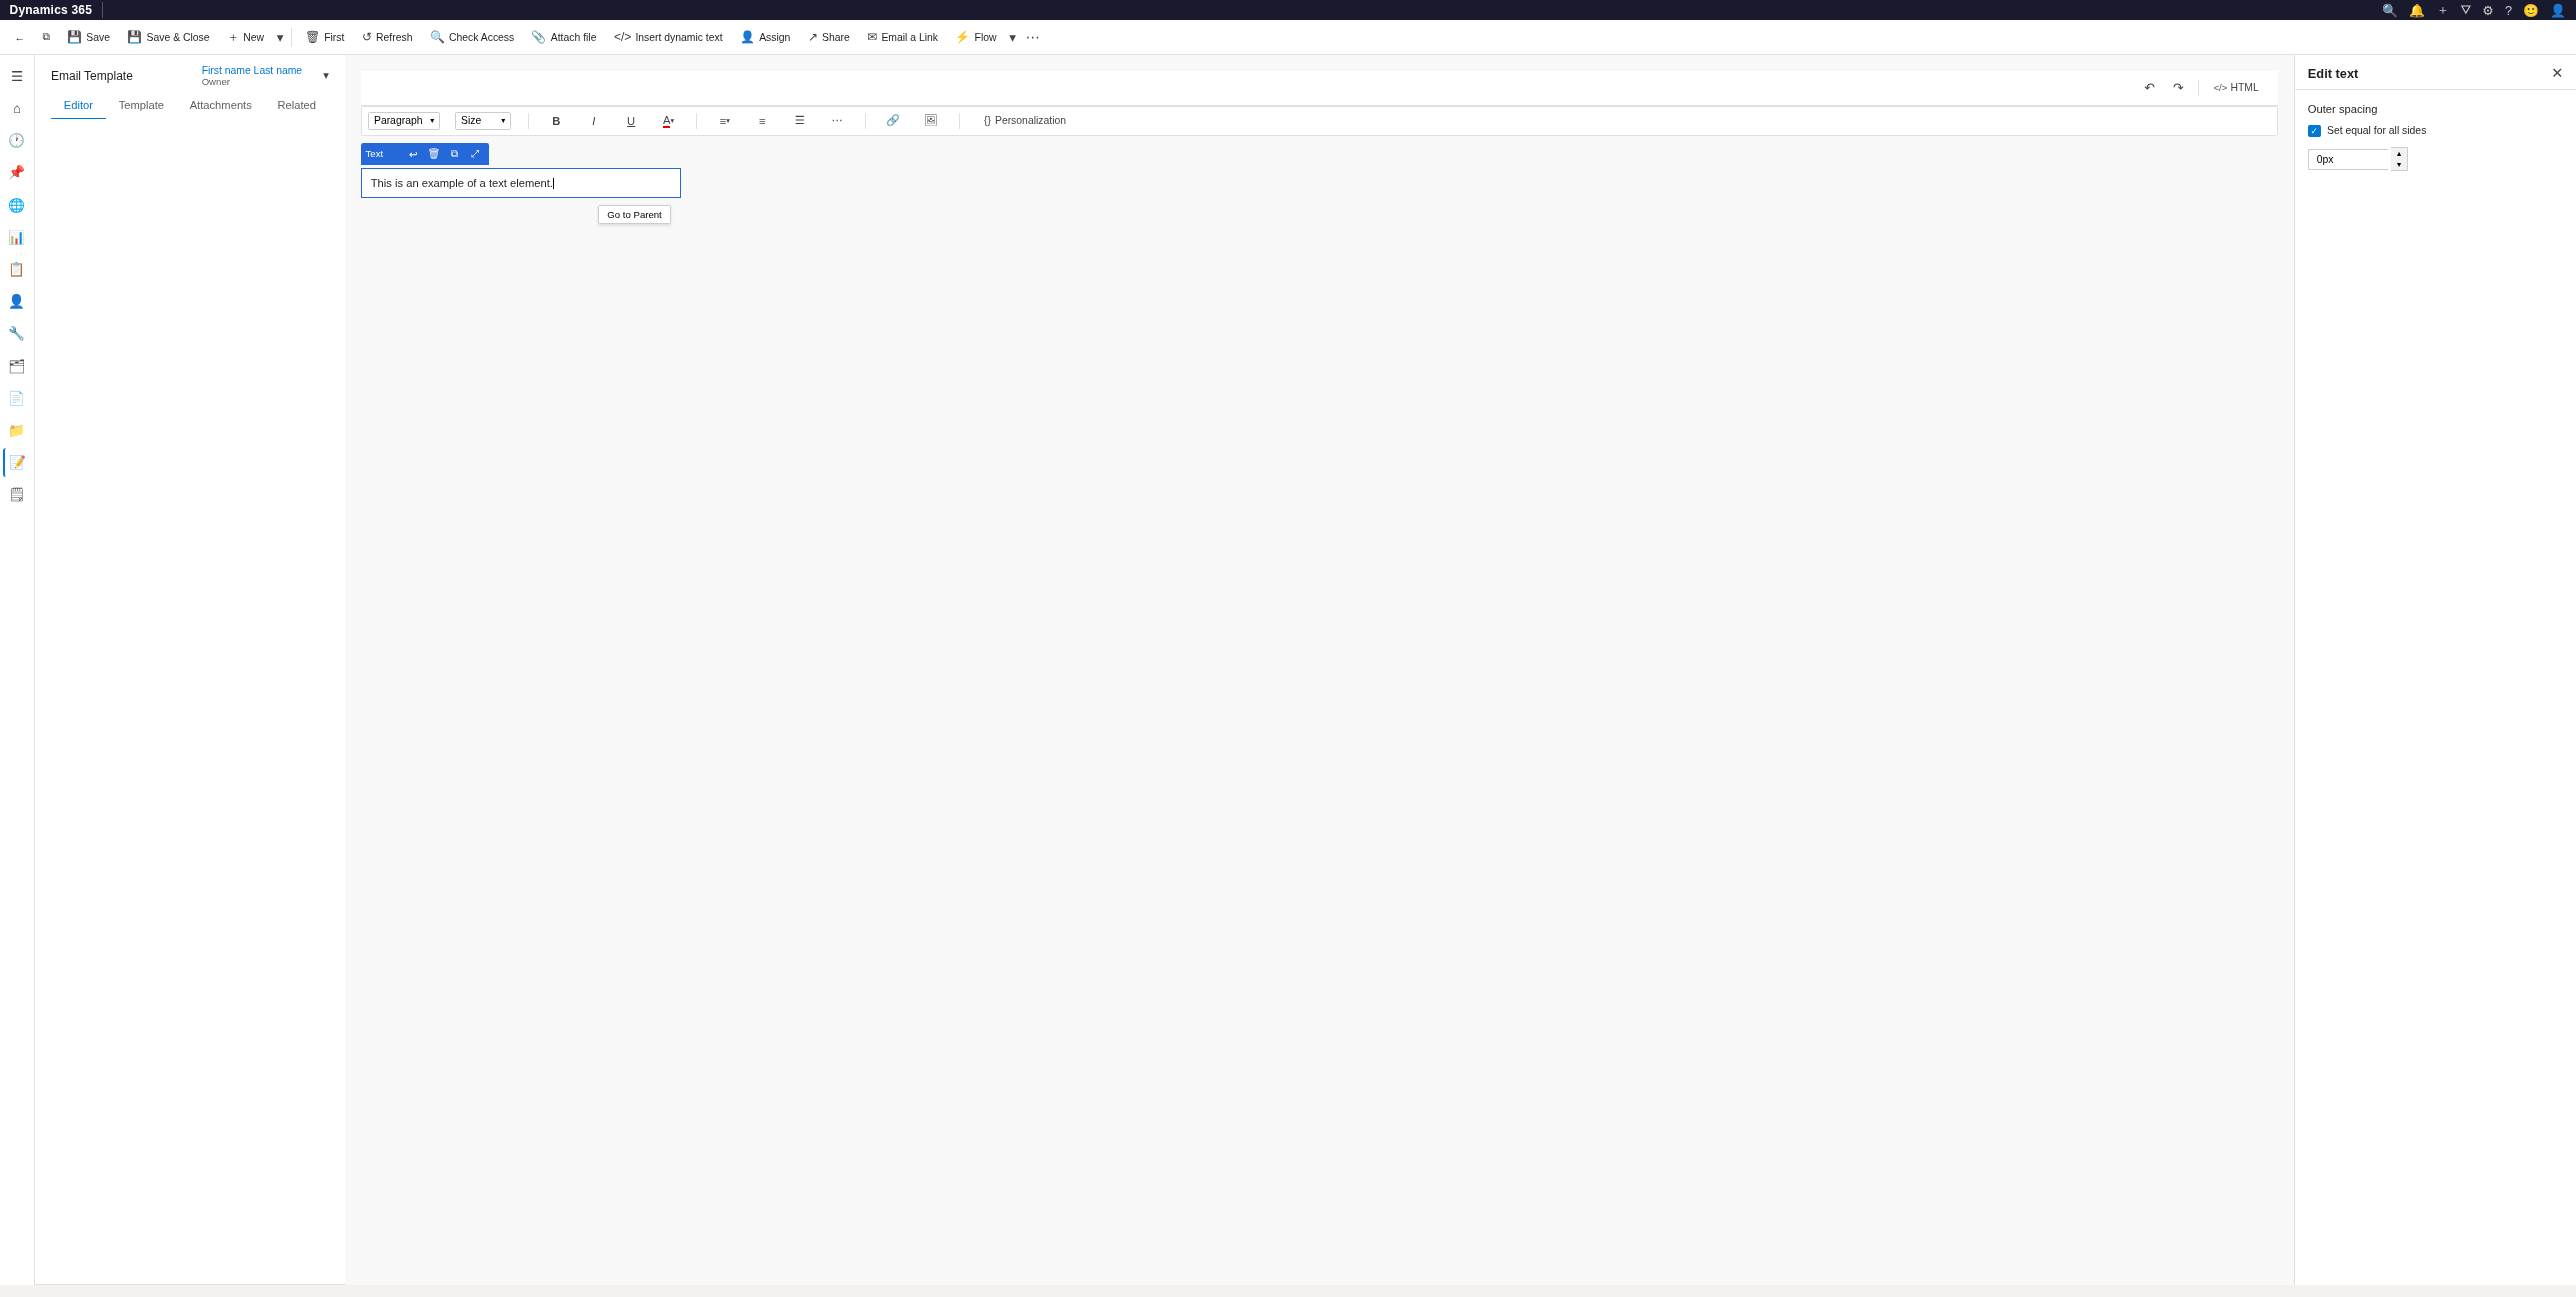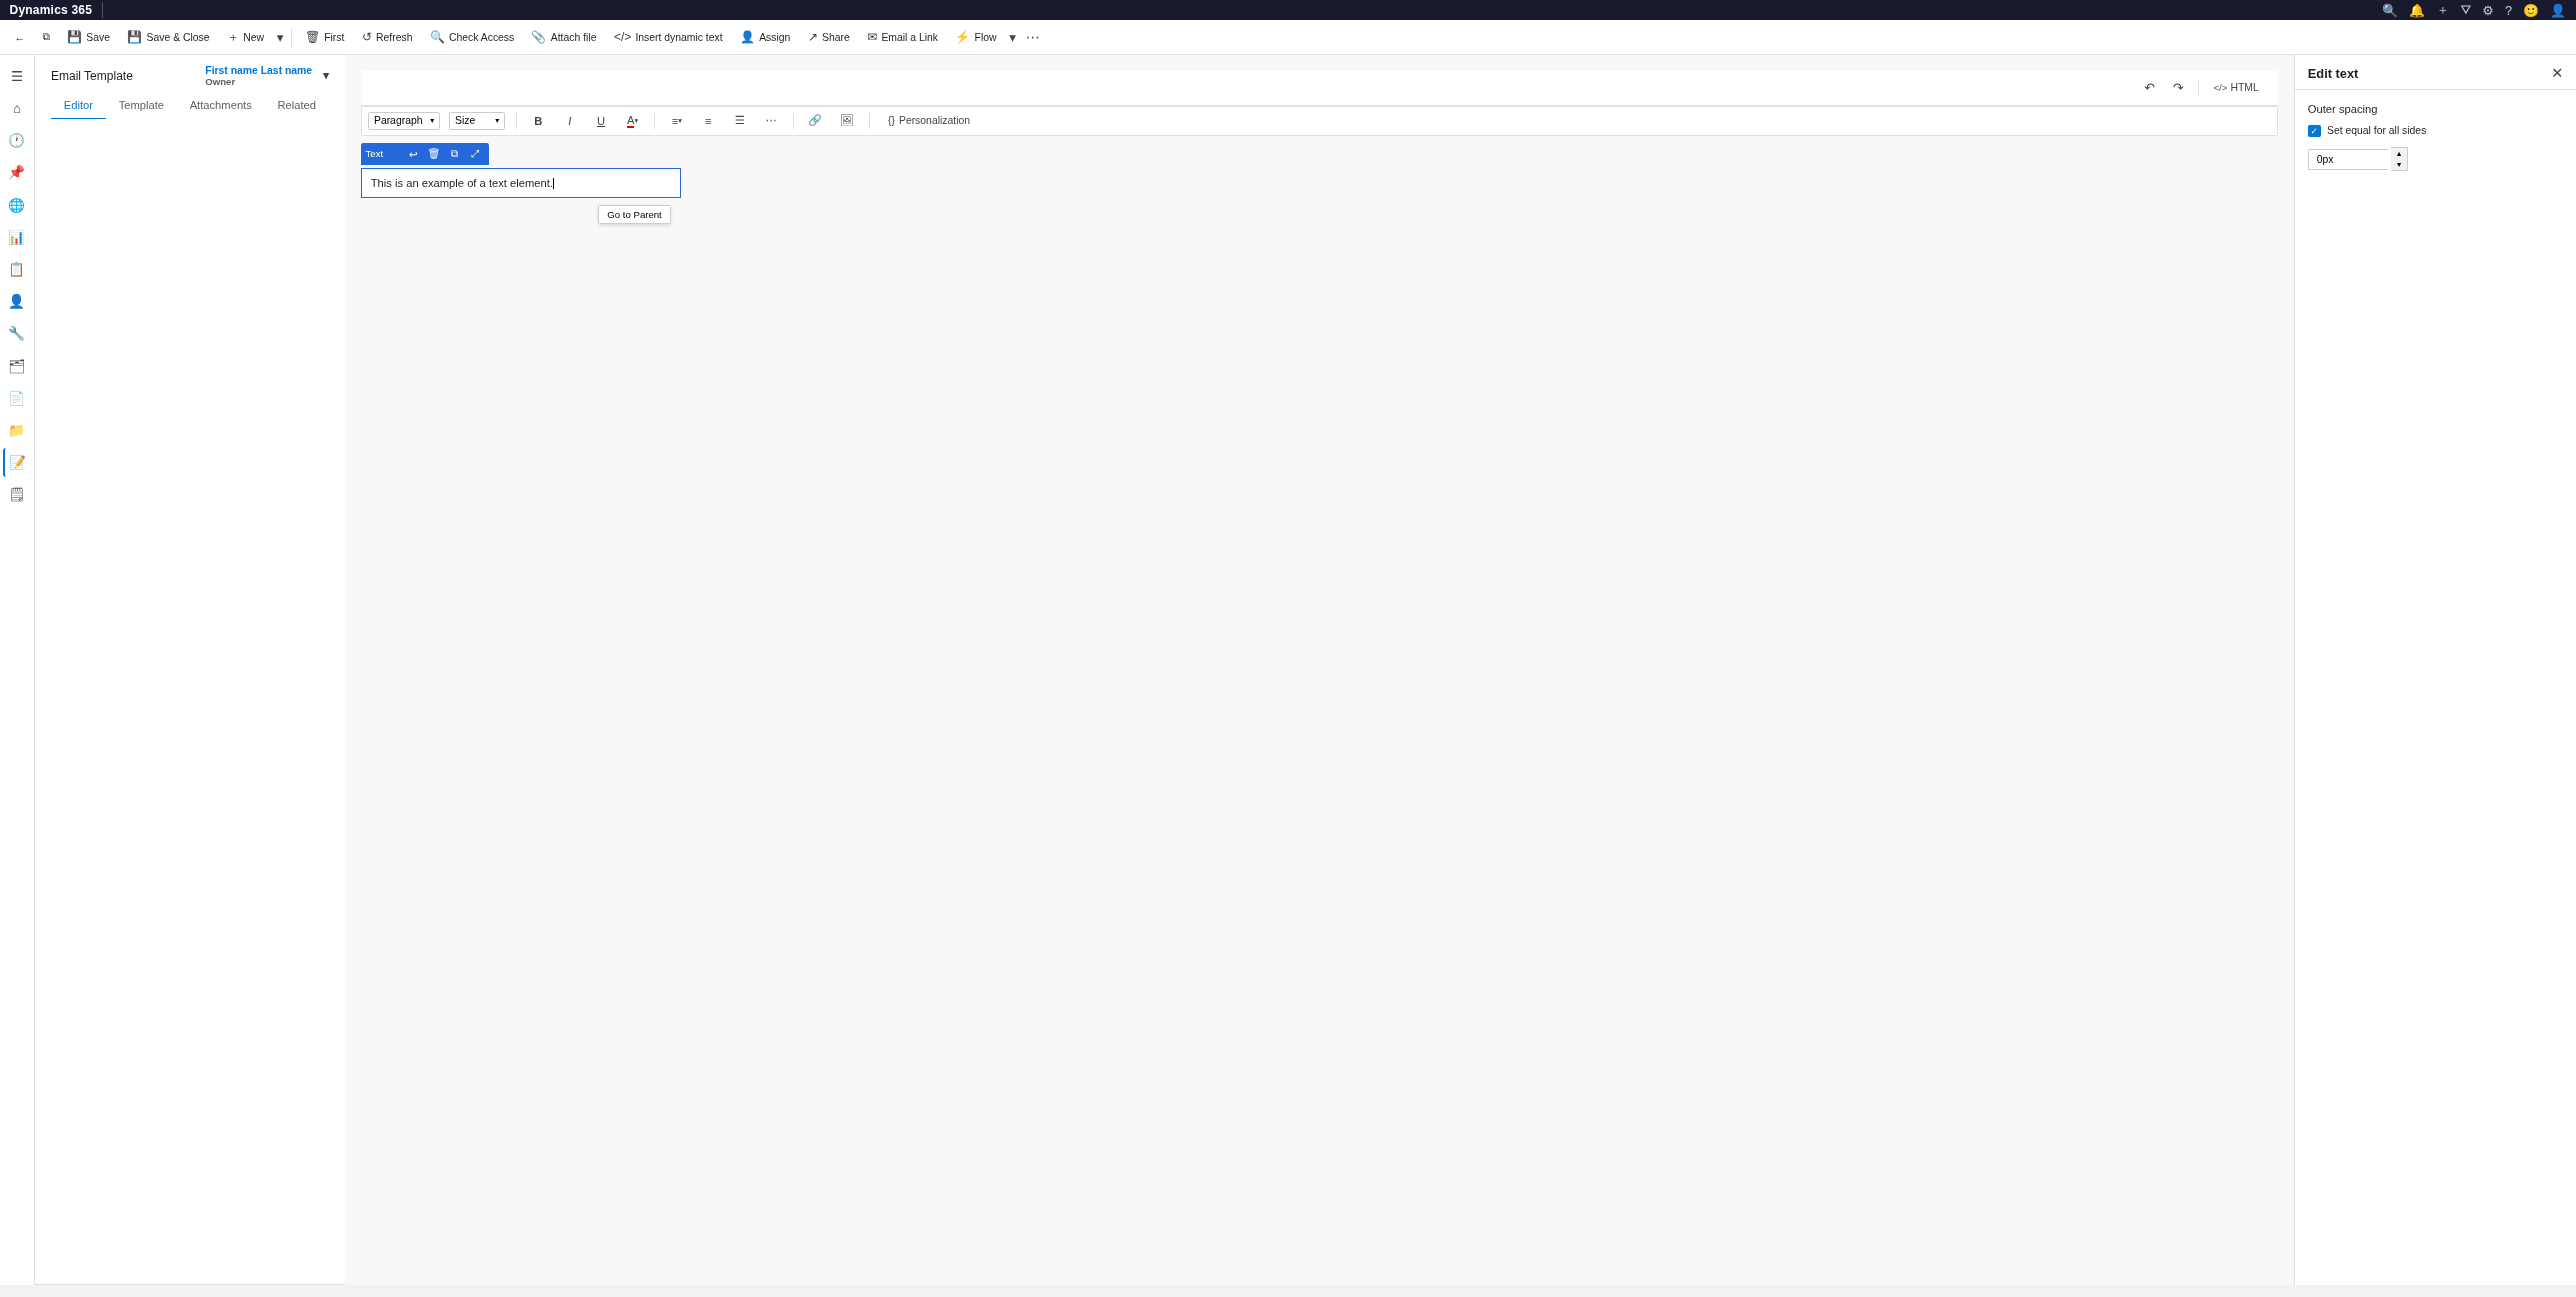--- a/index.html
+++ b/index.html
@@ -142,22 +142,21 @@
       margin-bottom: 6.4px;
     }
     .page-title {
       font-size: 12px;
       color: #201f1e;
       font-weight: 400;
     }
     .owner-info {
       display: flex;
       align-items: center;
-      gap: 11px;
-      font-weight: bold;
+      gap: 21px;
     }
     .owner-name {
       color: #0078d4;
       font-size: 10.4px;
       cursor: pointer;
     }
     .owner-label {
       color: #605e5c;
       font-size: 9.6px;
       display: block;
@@ -199,21 +198,21 @@
     }
 
     
     .editor-toolbar {
       background: #fff;
       border: 0.8px solid #e0e0e0;
       border-radius: 1.6px;
       display: flex;
       align-items: center;
       padding: 3.2px 6.4px;
-      gap: 9px;
+      gap: 15px;
       margin-bottom: 12.8px;
       flex-wrap: wrap;
     }
     .toolbar-select {
       border: 0.8px solid #ccc;
       border-radius: 1.6px;
       padding: 2.4px 4.8px;
       font-size: 10.4px;
       background: #fff;
       cursor: pointer;

